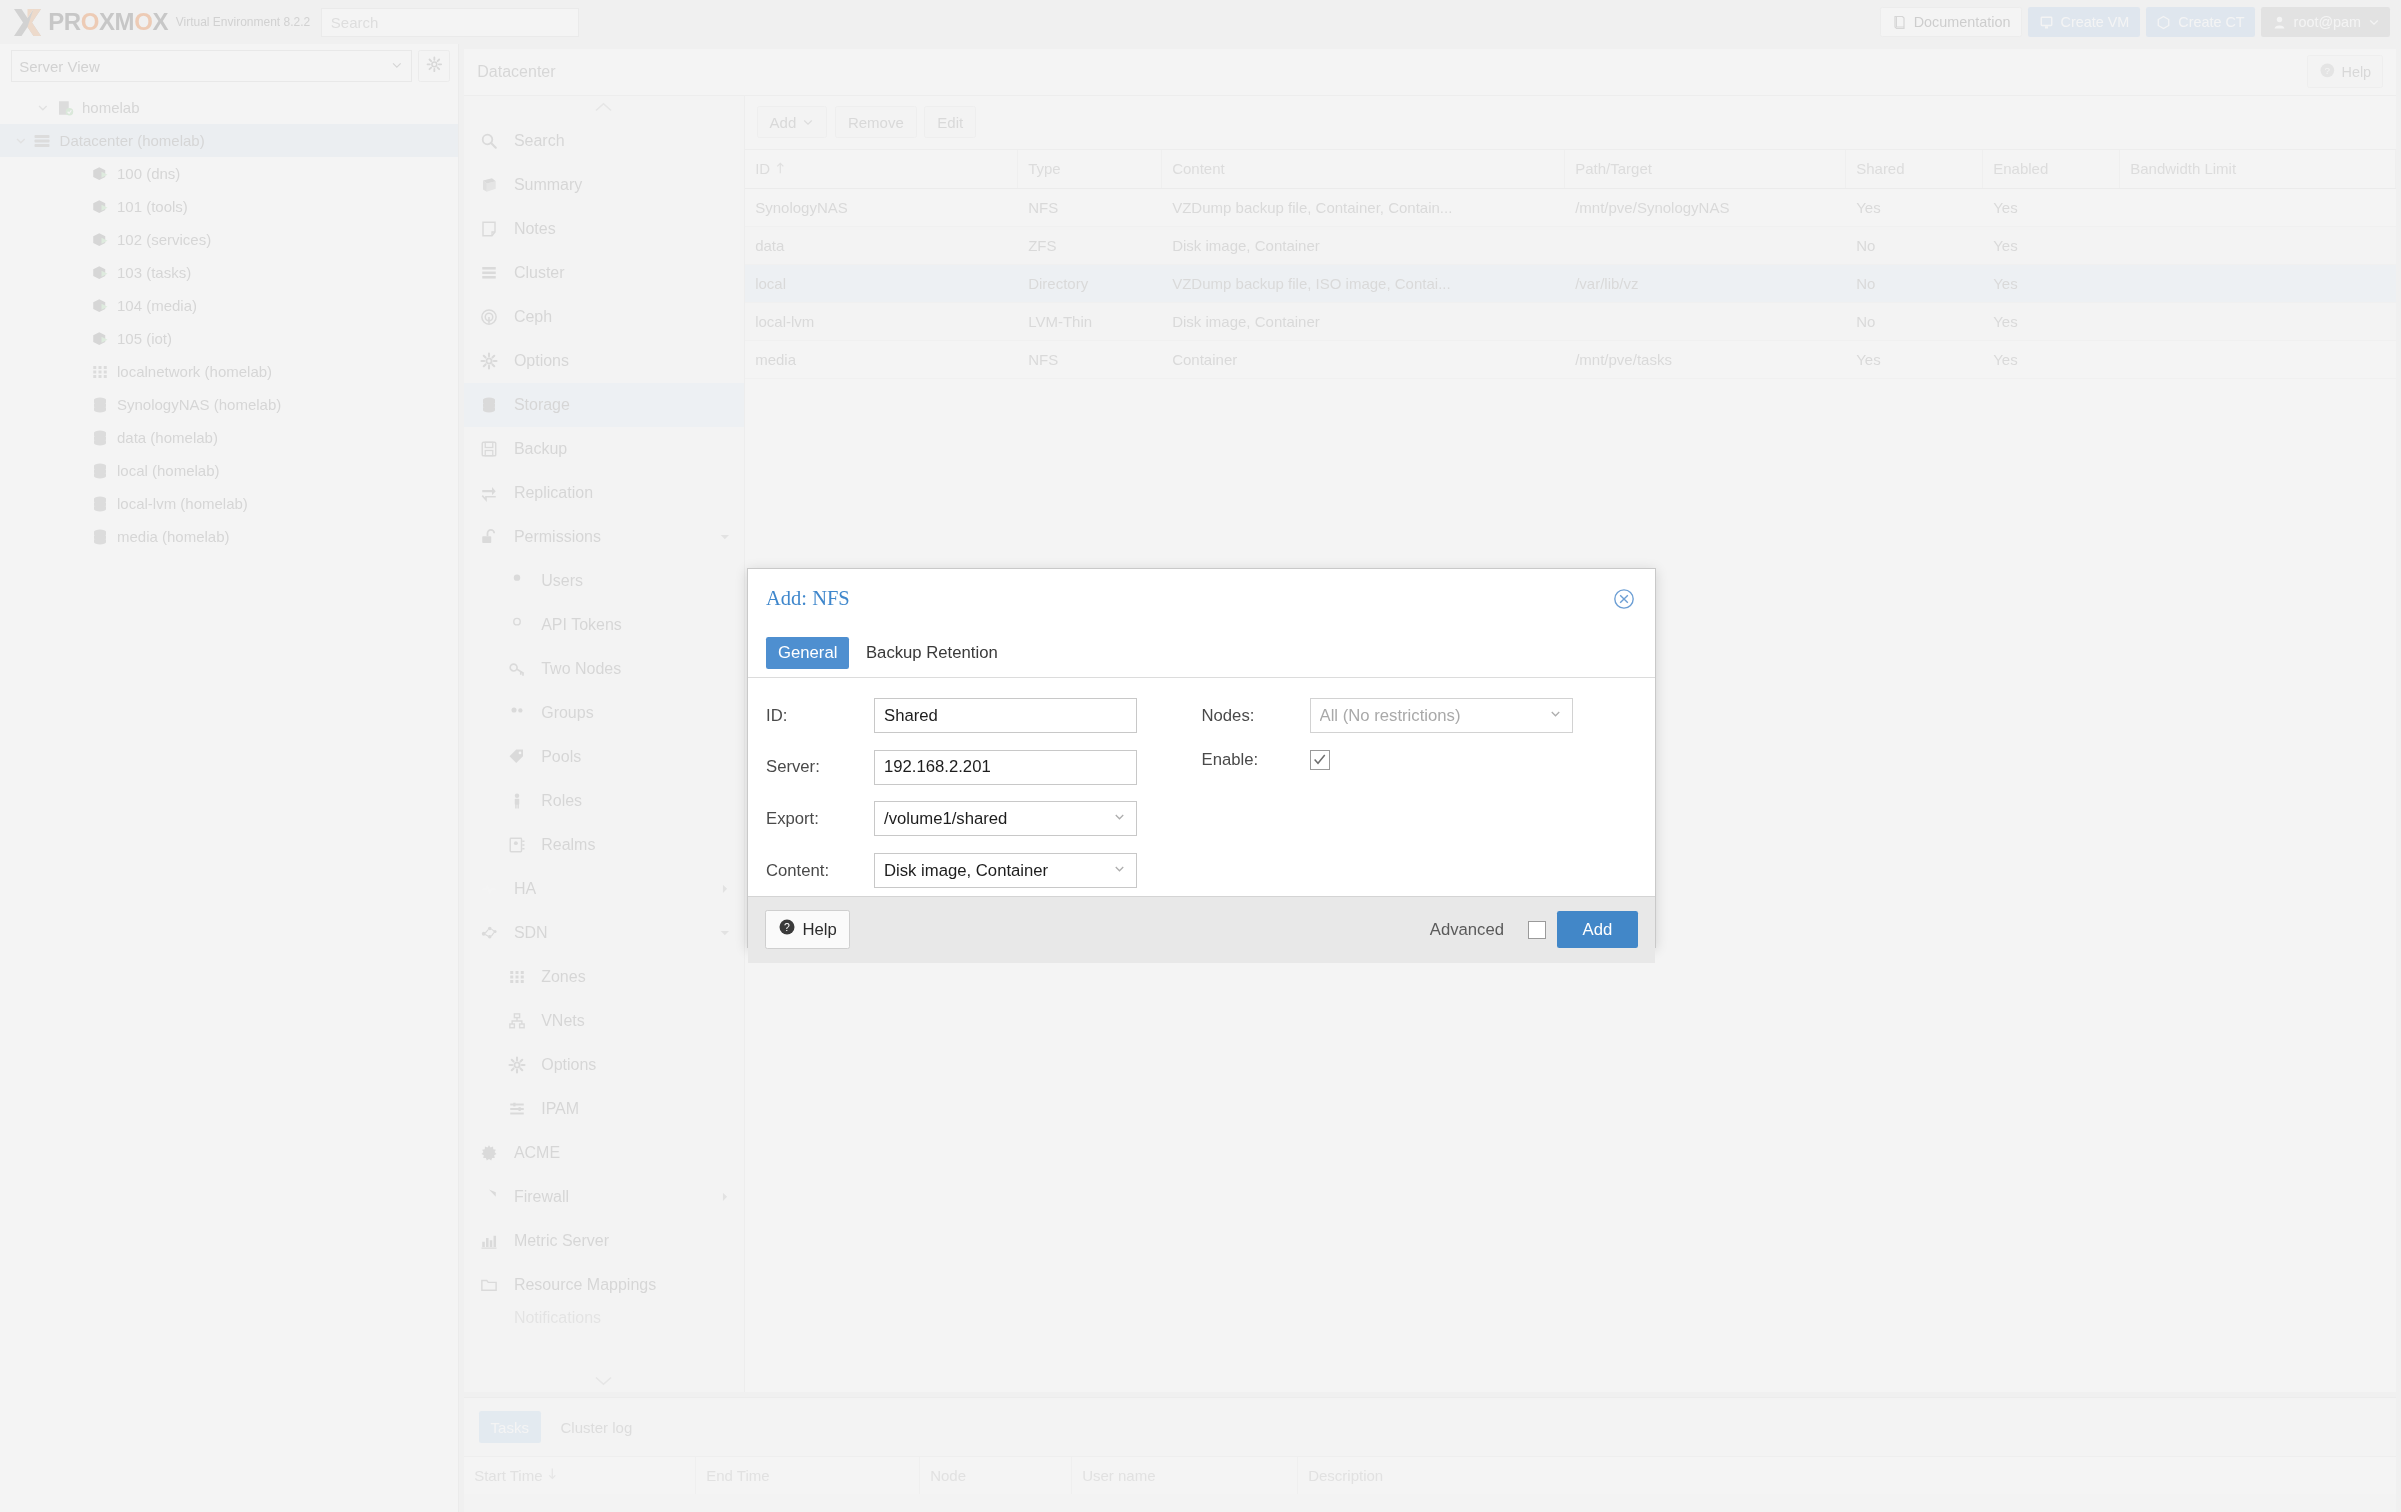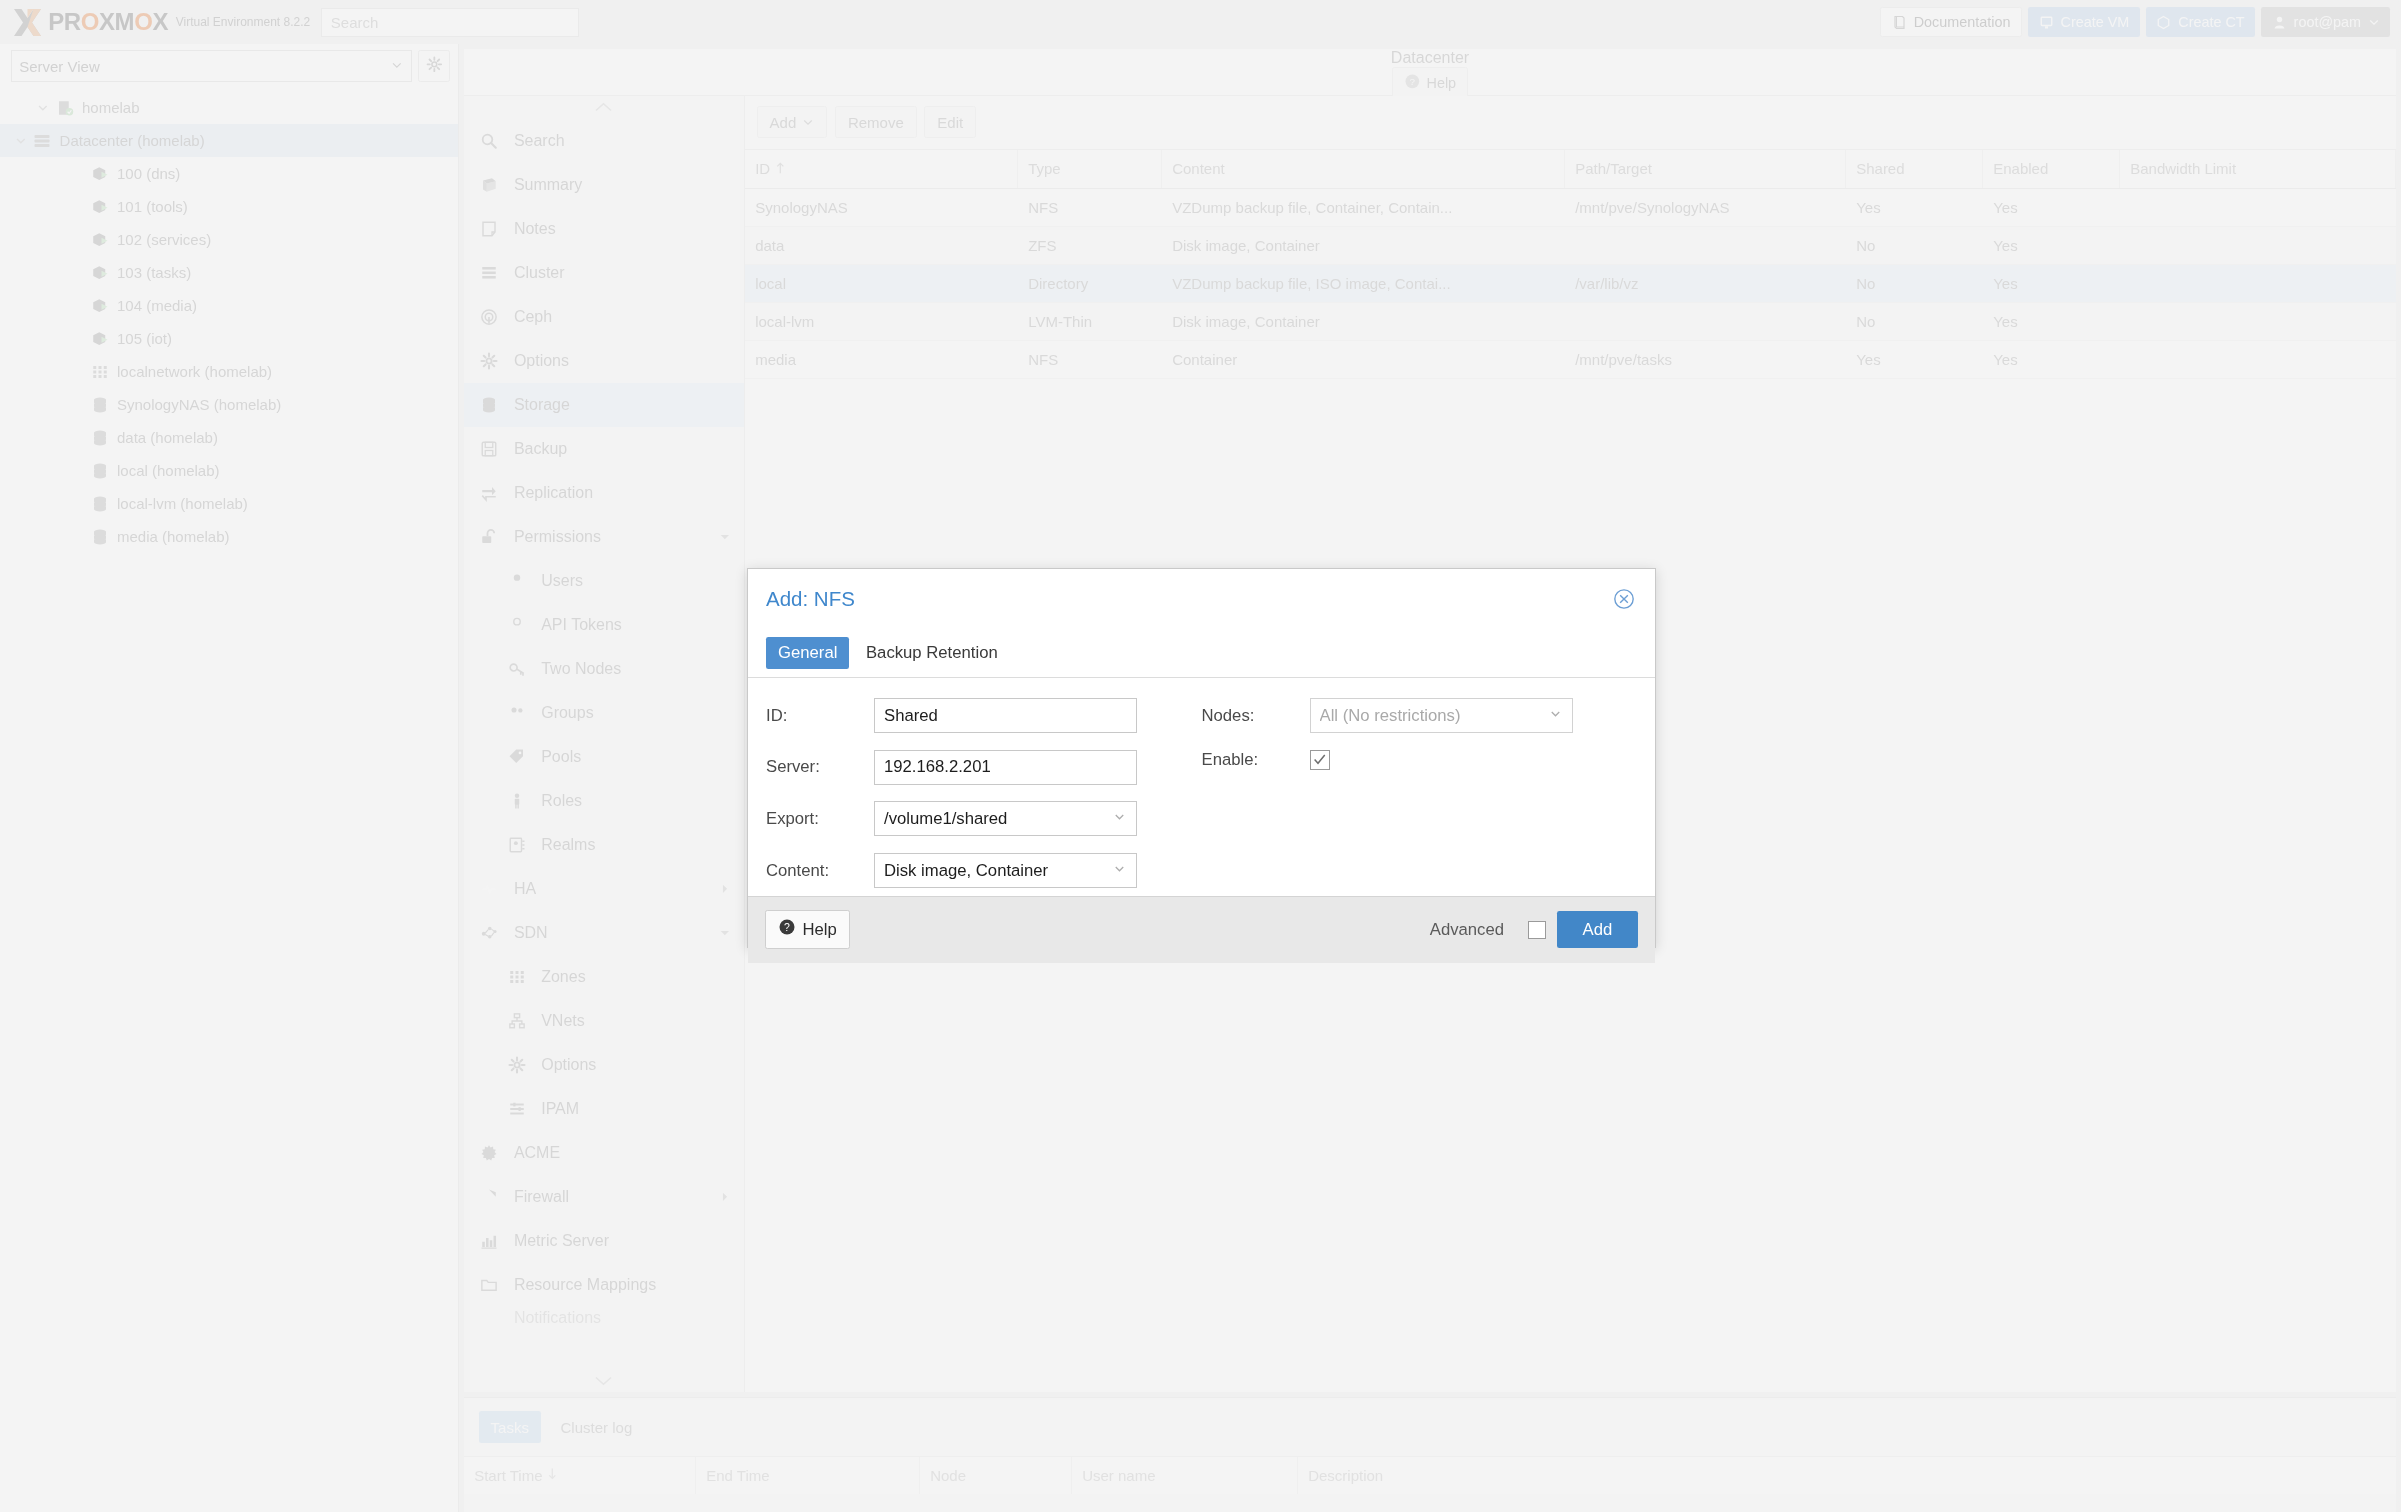--- a/index.html
+++ b/index.html
@@ -93,21 +93,20 @@
   .lvl1 { padding-left: 33px; }
   .lvl2 { padding-left: 68px; }
 
   
   .rightside { flex: 1; display: flex; flex-direction: column; min-width: 0; background:#f0f0f0; }
   .crumbbar {
     height: 47px; min-height:47px; background: #fff;
     display: flex; align-items: center; padding: 0 13.7px;
     border-bottom: 0.8px solid #e8e8e8;
     margin: 4.6px 4.6px 0 4.6px;
-    flex-direction: column;
   }
   .crumb { font-size: 16px; color: #9e9e9e; }
   .crumbbar .sp { flex: 1; }
   .helpbtn {
     display:flex; align-items:center; gap:6px; padding: 5.3px 10.6px;
     background:#fafafa; border:0.8px solid #ececec; border-radius: 2.3px;
     font-size: 14.4px; color: #a0a0a0;
   }
 
   .contentrow { flex: 1; display: flex; min-height: 0; margin: 0 4.6px 0 4.6px; background:#fff; }
@@ -195,21 +194,21 @@
     position: absolute;
     left: 747px; top: 568px; width: 909px; height: 380px;
     background: #ffffff;
     border: 0.8px solid #c9c9c9;
     box-shadow: 0 2.3px 12px rgba(0,0,0,0.14);
     display: flex; flex-direction: column;
     z-index: 50;
   }
   .m-head {
     height: 59px; min-height:59px; display: flex; align-items: center;
-    padding: 0 18px; background: #fff;
+    padding: 0 18px; background: #fff; font-family: Liberation Serif, serif;
   }
   .m-title { font-size: 20.5px; color: #3f87cc; }
   .m-head .sp { flex: 1; }
   .m-close { width: 27px; height: 27px; display:flex; align-items:center; justify-content:center; }
   .m-tabs {
     height: 50px; min-height:50px; display: flex; align-items: center;
     gap: 4.6px; padding: 0 18px; border-bottom: 0.8px solid #dcdcdc; background:#fff;
   }
   .m-tab {
     padding: 6px 12px; font-size: 16.7px; color: #3a3a3a; border-radius: 2.3px;

